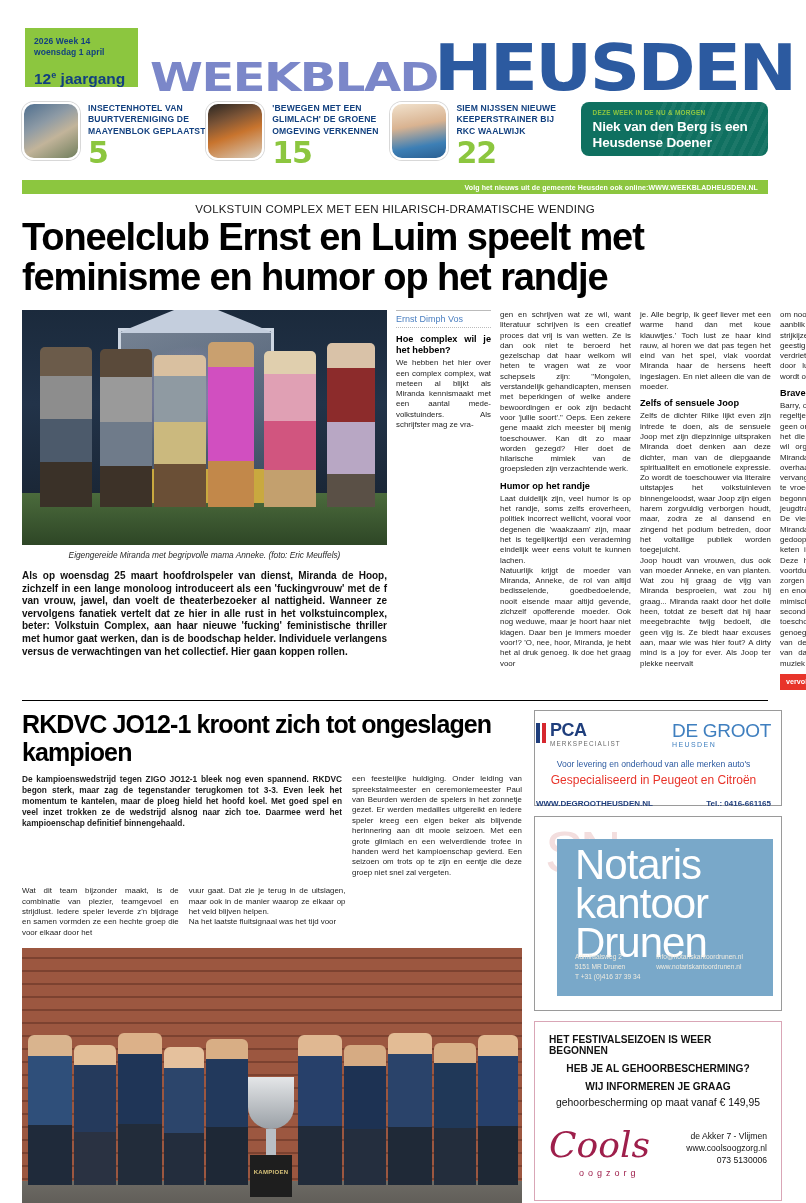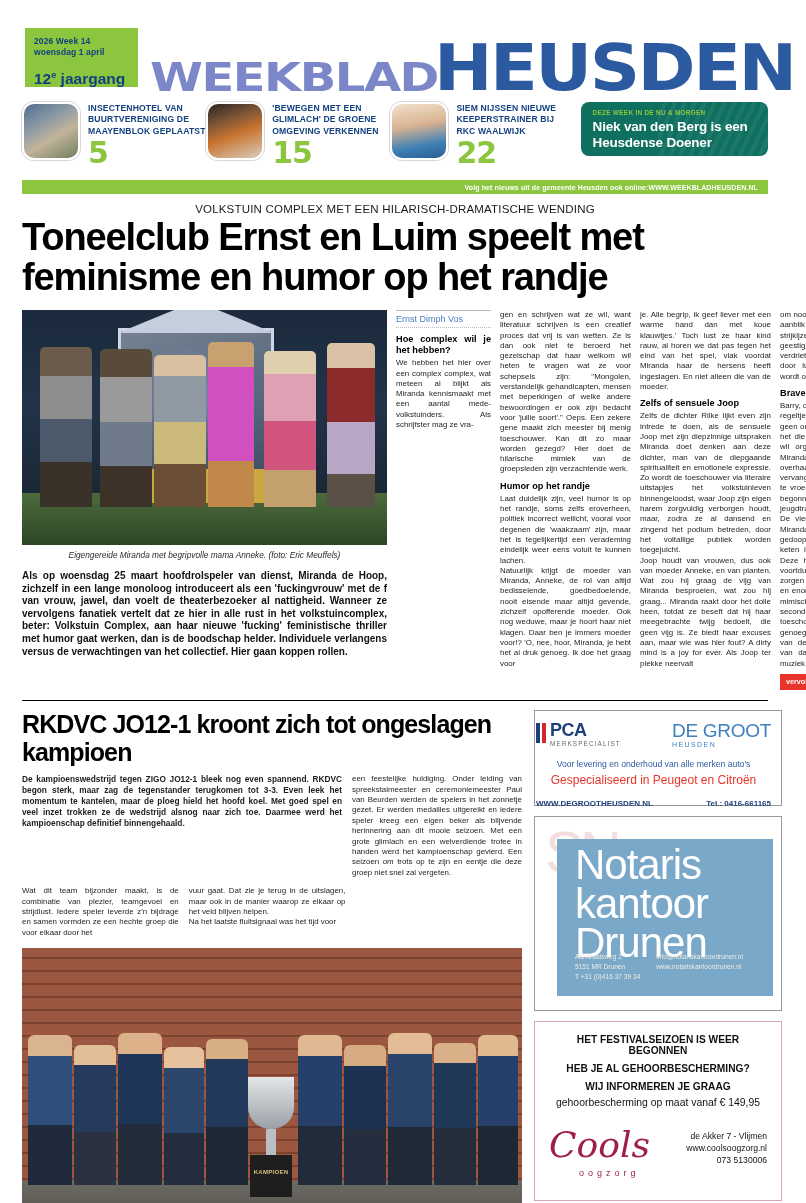--- a/index.html
+++ b/index.html
@@ -198,21 +198,21 @@
   .ad-notaris{height:195px;margin-top:10px;position:relative;padding:8px;}
   .notaris-bg{
     position:absolute;left:22px;top:22px;right:8px;bottom:14px;background:#79a8c9;
   }
   .notaris-ghost{position:absolute;left:10px;top:12px;font-size:58px;color:#f3dede;line-height:46px;font-weight:300;letter-spacing:-4px;}
   .notaris-txt{position:absolute;left:40px;top:28px;color:#ffffff;font-weight:300;
     font-size:42px;line-height:39px;letter-spacing:-1px;}
   .notaris-addr{position:absolute;left:40px;bottom:28px;display:flex;gap:16px;font-size:6.6px;color:#f0ece0;line-height:10px;}
 
   .ad-cools{height:180px;margin-top:10px;border:1px solid #d9a6b6;padding:12px 14px;position:relative;}
-  .cools-l1{font-size:10.2px;font-weight:800;text-align:center;color:#111;}
+  .cools-l1{font-size:10.2px;font-weight:800;text-align:left;color:#111;}
   .cools-l2{font-size:10.2px;font-weight:700;text-align:center;margin-top:7px;color:#111;}
   .cools-l3{font-size:10.2px;font-weight:700;text-align:center;margin-top:7px;color:#111;}
   .cools-l4{font-size:10.4px;text-align:center;margin-top:5px;color:#111;}
   .cools-bottom{position:absolute;left:14px;right:14px;bottom:12px;display:flex;align-items:flex-start;justify-content:space-between;}
   .cools-logo{font-size:36px;color:#9e1f4b;font-family:"DejaVu Serif", serif;line-height:30px;font-style:italic;}
   .cools-logo small{display:block;font-size:9px;letter-spacing:4px;font-style:normal;font-family:"Liberation Sans",sans-serif;margin-top:-2px;margin-left:30px;}
   .cools-contact{font-size:8.6px;text-align:right;line-height:12px;color:#111;}
 </style>
 </head>
 <body>

